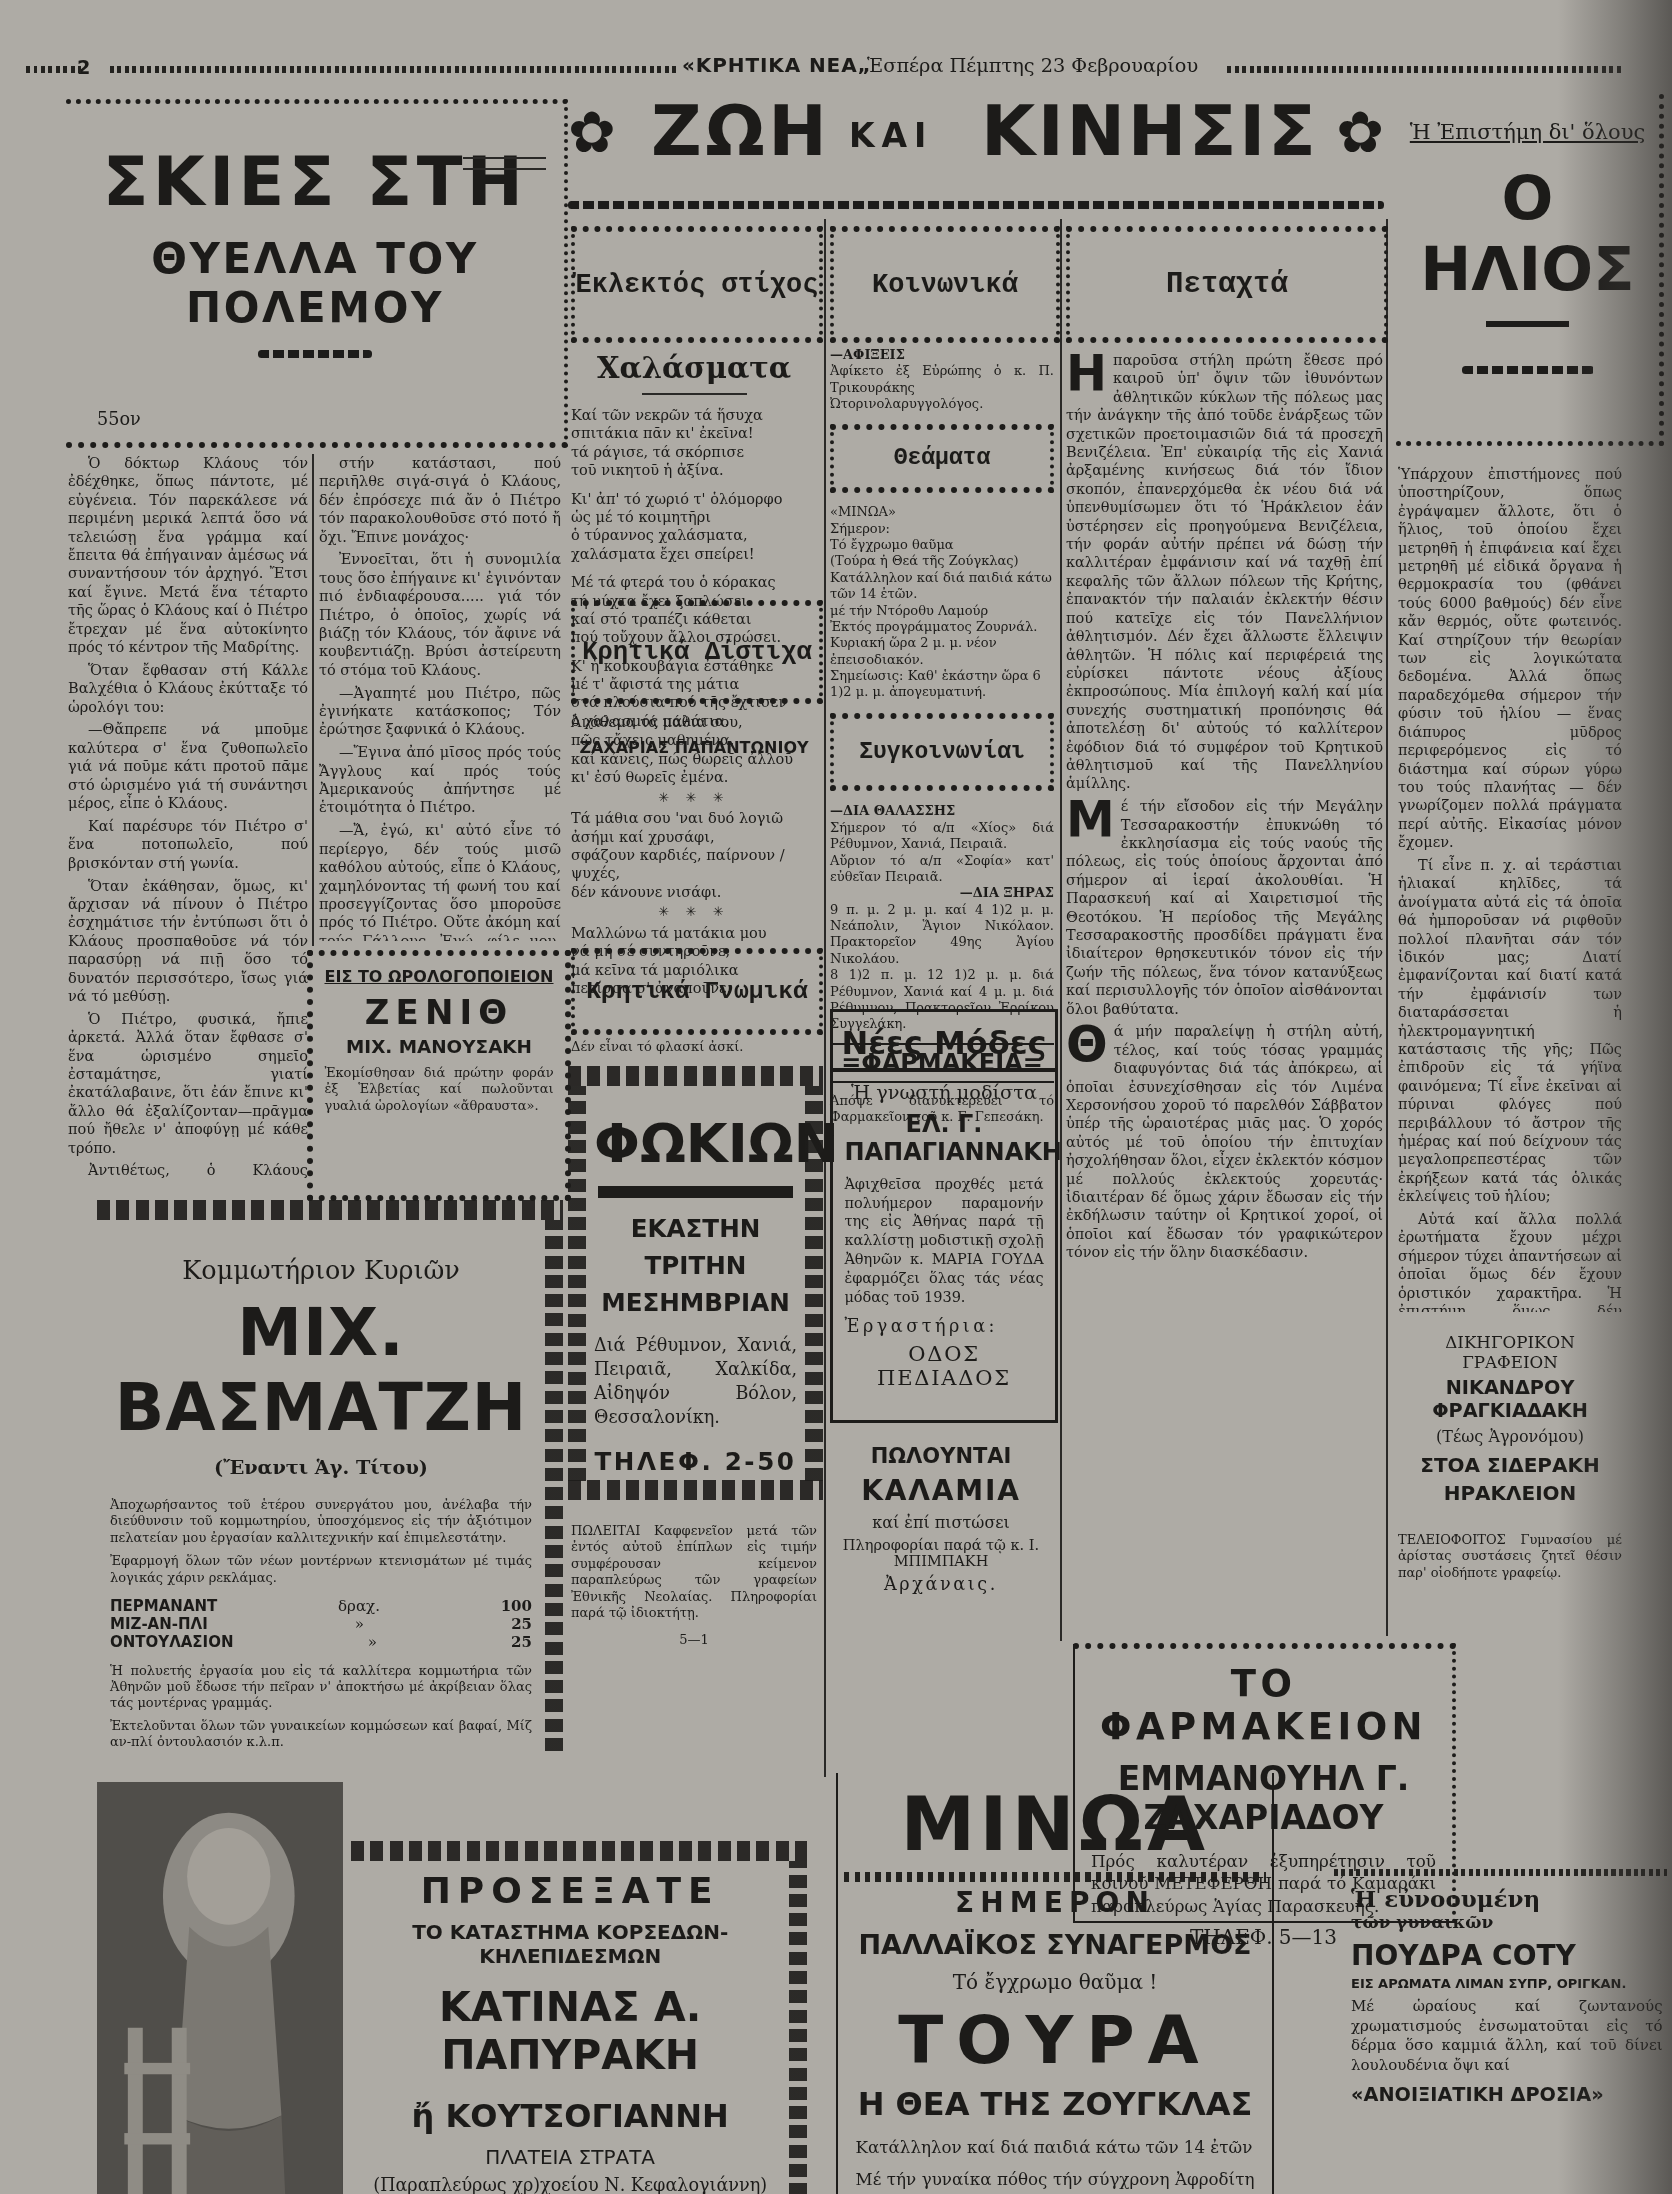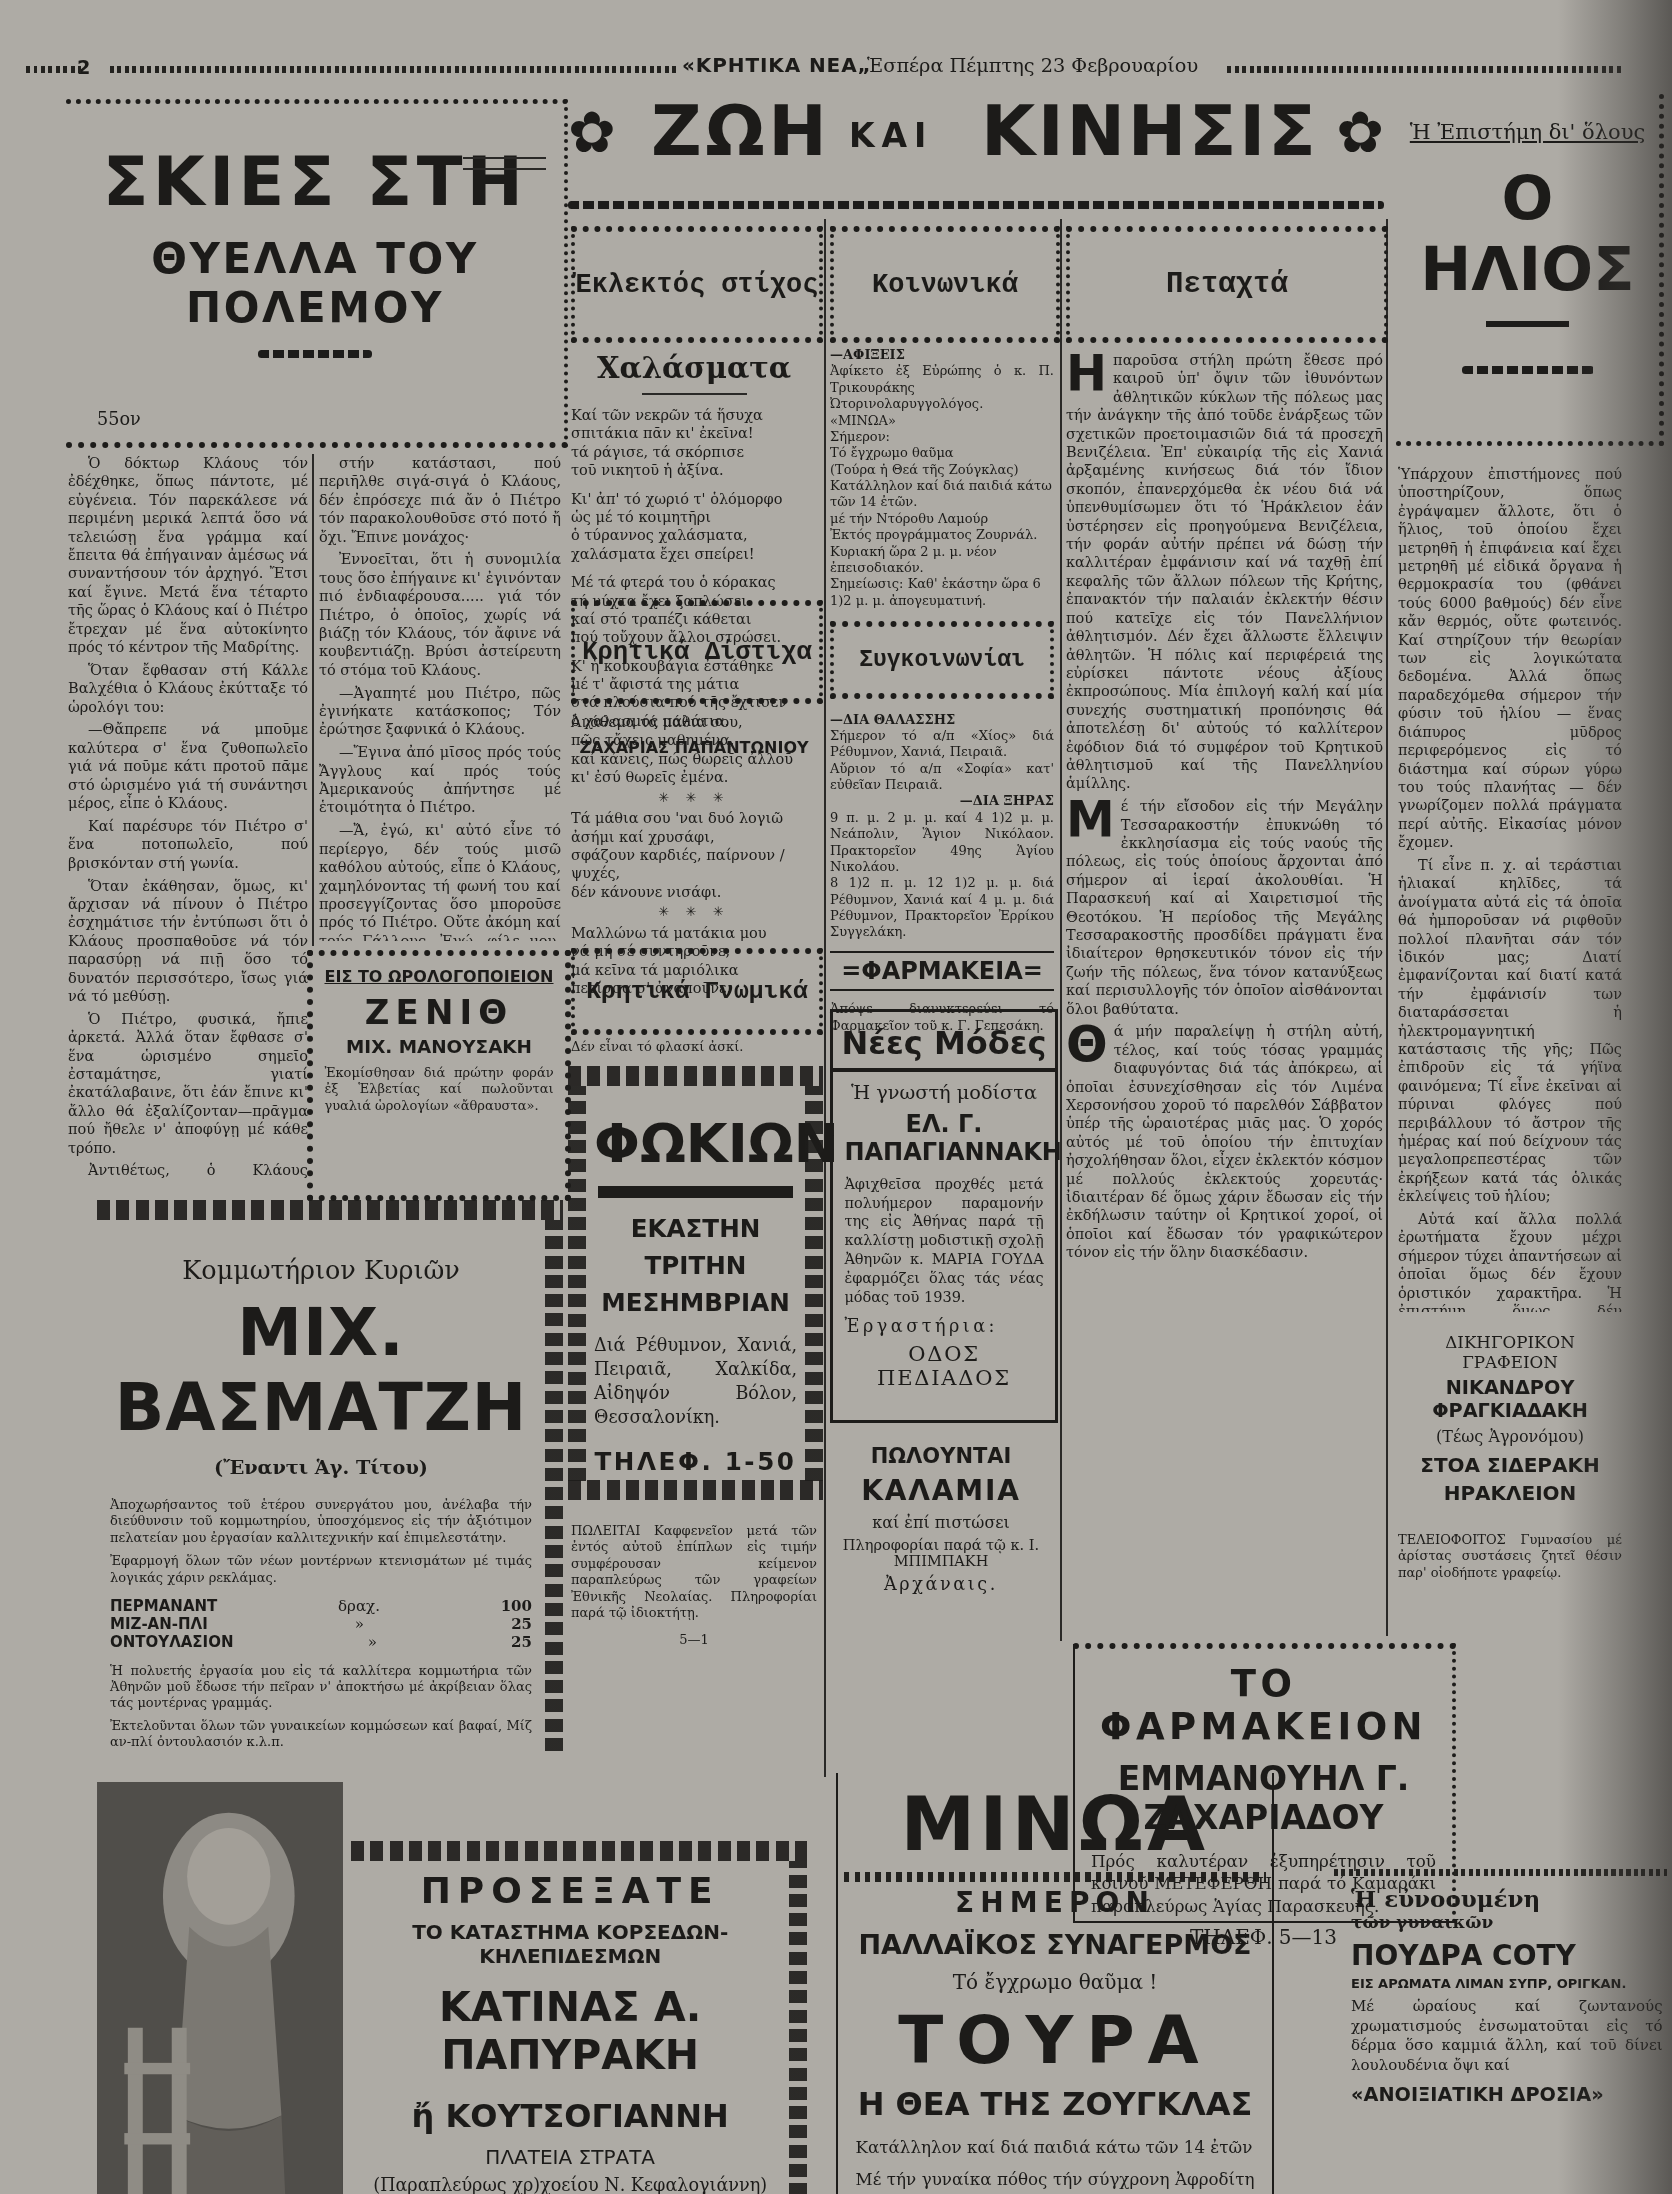--- a/index.html
+++ b/index.html
@@ -237,35 +237,38 @@
     <div class="abs lace" style="left:0;right:0;bottom:0;"></div>
     <div style="padding:26px 26px 0 26px;">
       <div class="sans b ctr" style="font-size:54px;">ΦΩΚΙΩΝ</div>
       <div style="height:11.4px;background:#1d1c1a;margin:11.4px 4.4px 13px 4.4px;"></div>
       <div class="sans b ctr" style="font-size:24.6px;line-height:1.5;">
         <div>ΕΚΑΣΤΗΝ</div>
         <div>ΤΡΙΤΗΝ</div>
         <div>ΜΕΣΗΜΒΡΙΑΝ</div>
       </div>
       <div class="just" style="font-size:17.6px;margin-top:13px;line-height:1.35;">Διά Ρέθυμνον, Χανιά, Πειραιᾶ, Χαλκίδα, Αἰδηψόν Βόλον, Θεσσαλονίκη.</div>
-      <div class="sans b ctr" style="font-size:24.6px;margin-top:17.6px;letter-spacing:2.6px;">ΤΗΛΕΦ.  1-50</div>
+      <div class="sans b ctr" style="font-size:24.6px;margin-top:17.6px;letter-spacing:2.6px;">ΤΗΛΕΦ.  2-50</div>
     </div>
   </div>
 
   <div class="abs small-t just" style="left:571px;top:1523px;width:246px;">
     <span>ΠΩΛΕΙΤΑΙ Καφφενεῖον μετά τῶν ἐντός αὐτοῦ ἐπίπλων εἰς τιμήν συμφέρουσαν κείμενον παραπλεύρως τῶν γραφείων Ἐθνικῆς Νεολαίας. Πληροφορίαι παρά τῷ ἰδιοκτήτῃ.</span>
     <div class="ctr" style="margin-top:10.5px;">5—1</div>
   </div>
 
   <div class="abs secbox" style="left:830px;top:226px;width:222px;height:105px;">
     <span class="sechead" style="font-size:27px;">Κοινωνικά</span>
   </div>
   <div class="abs small-t" style="left:830px;top:347px;width:224px;">
     <div class="b">—ΑΦΙΞΕΙΣ</div>
     <div class="just">Ἀφίκετο ἐξ Εὐρώπης ὁ κ. Π. Τρικουράκης Ὠτορινολαρυγγολόγος.</div>
+    <div class="secbox" style="height:57px;margin:11.4px 0;">
+      <span class="sechead" style="font-size:23px;">Θεάματα</span>
+    </div>
     <div>
         <div>«ΜΙΝΩΑ»</div>
         <div>Σήμερον:</div>
         <div>Τό ἔγχρωμο θαῦμα</div>
         <div>(Τούρα ἡ Θεά τῆς Ζούγκλας)</div>
         <div>Κατάλληλον καί διά παιδιά κάτω τῶν 14 ἐτῶν.</div>
         <div>μέ τήν Ντόροθυ Λαμούρ</div>
         <div>Ἐκτός προγράμματος Ζουρνάλ.</div>
         <div>Κυριακή ὥρα 2 μ. μ. νέον ἐπεισοδιακόν.</div>
         <div>Σημείωσις: Καθ' ἑκάστην ὥρα 6 1)2 μ. μ. ἀπογευματινή.</div>

